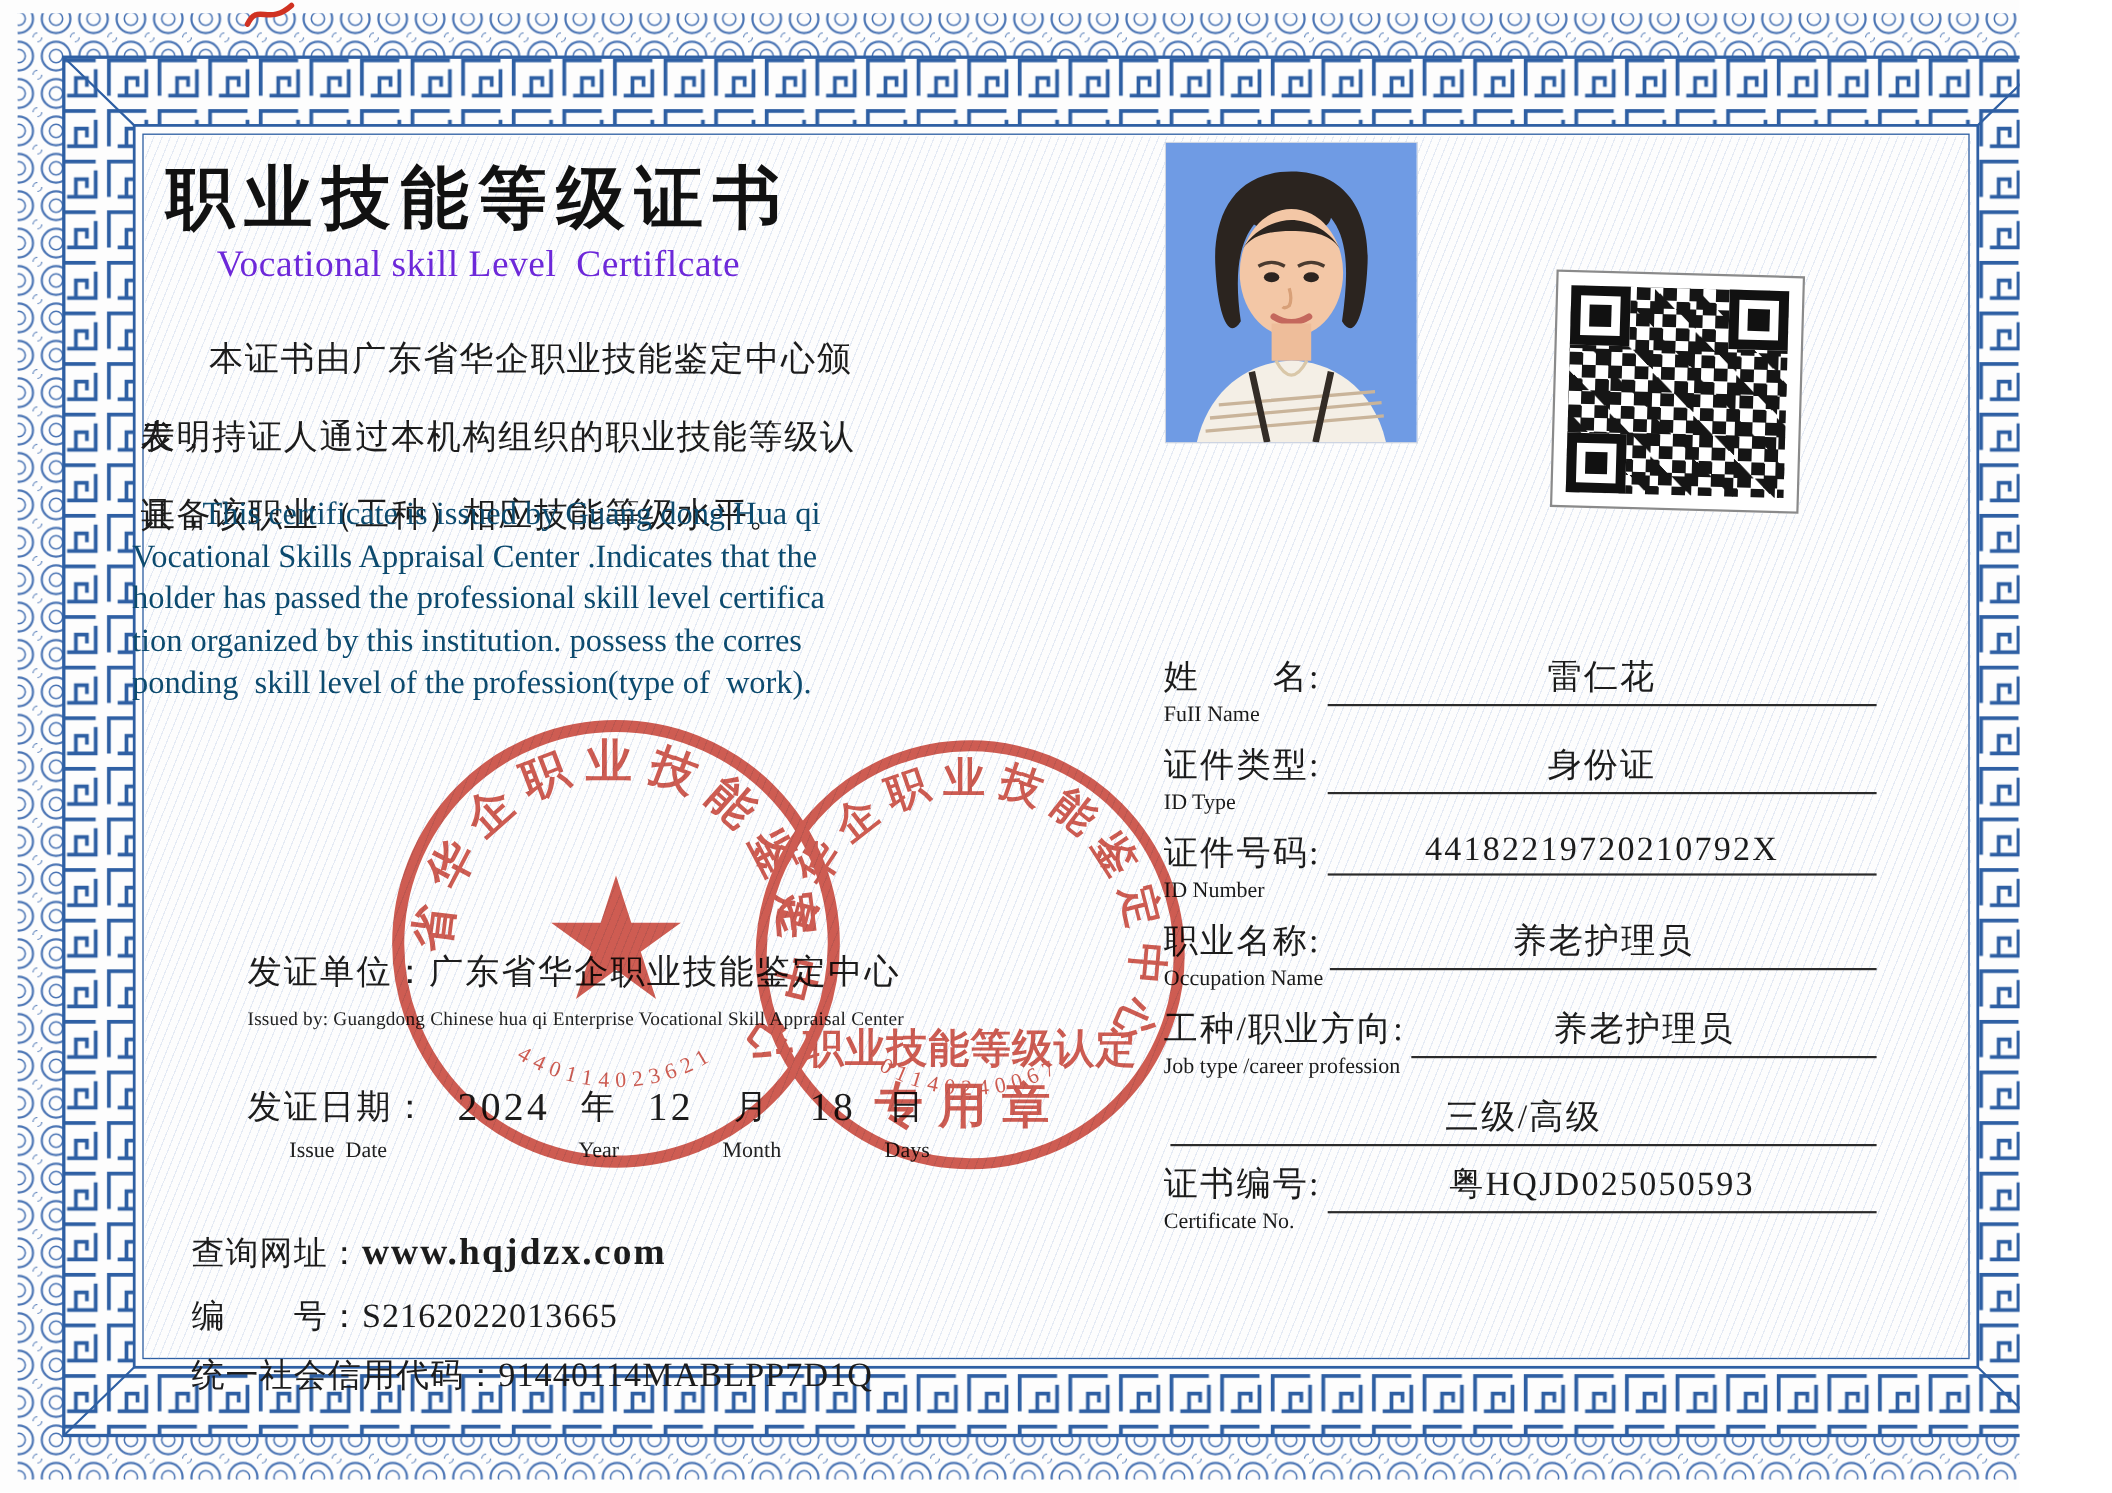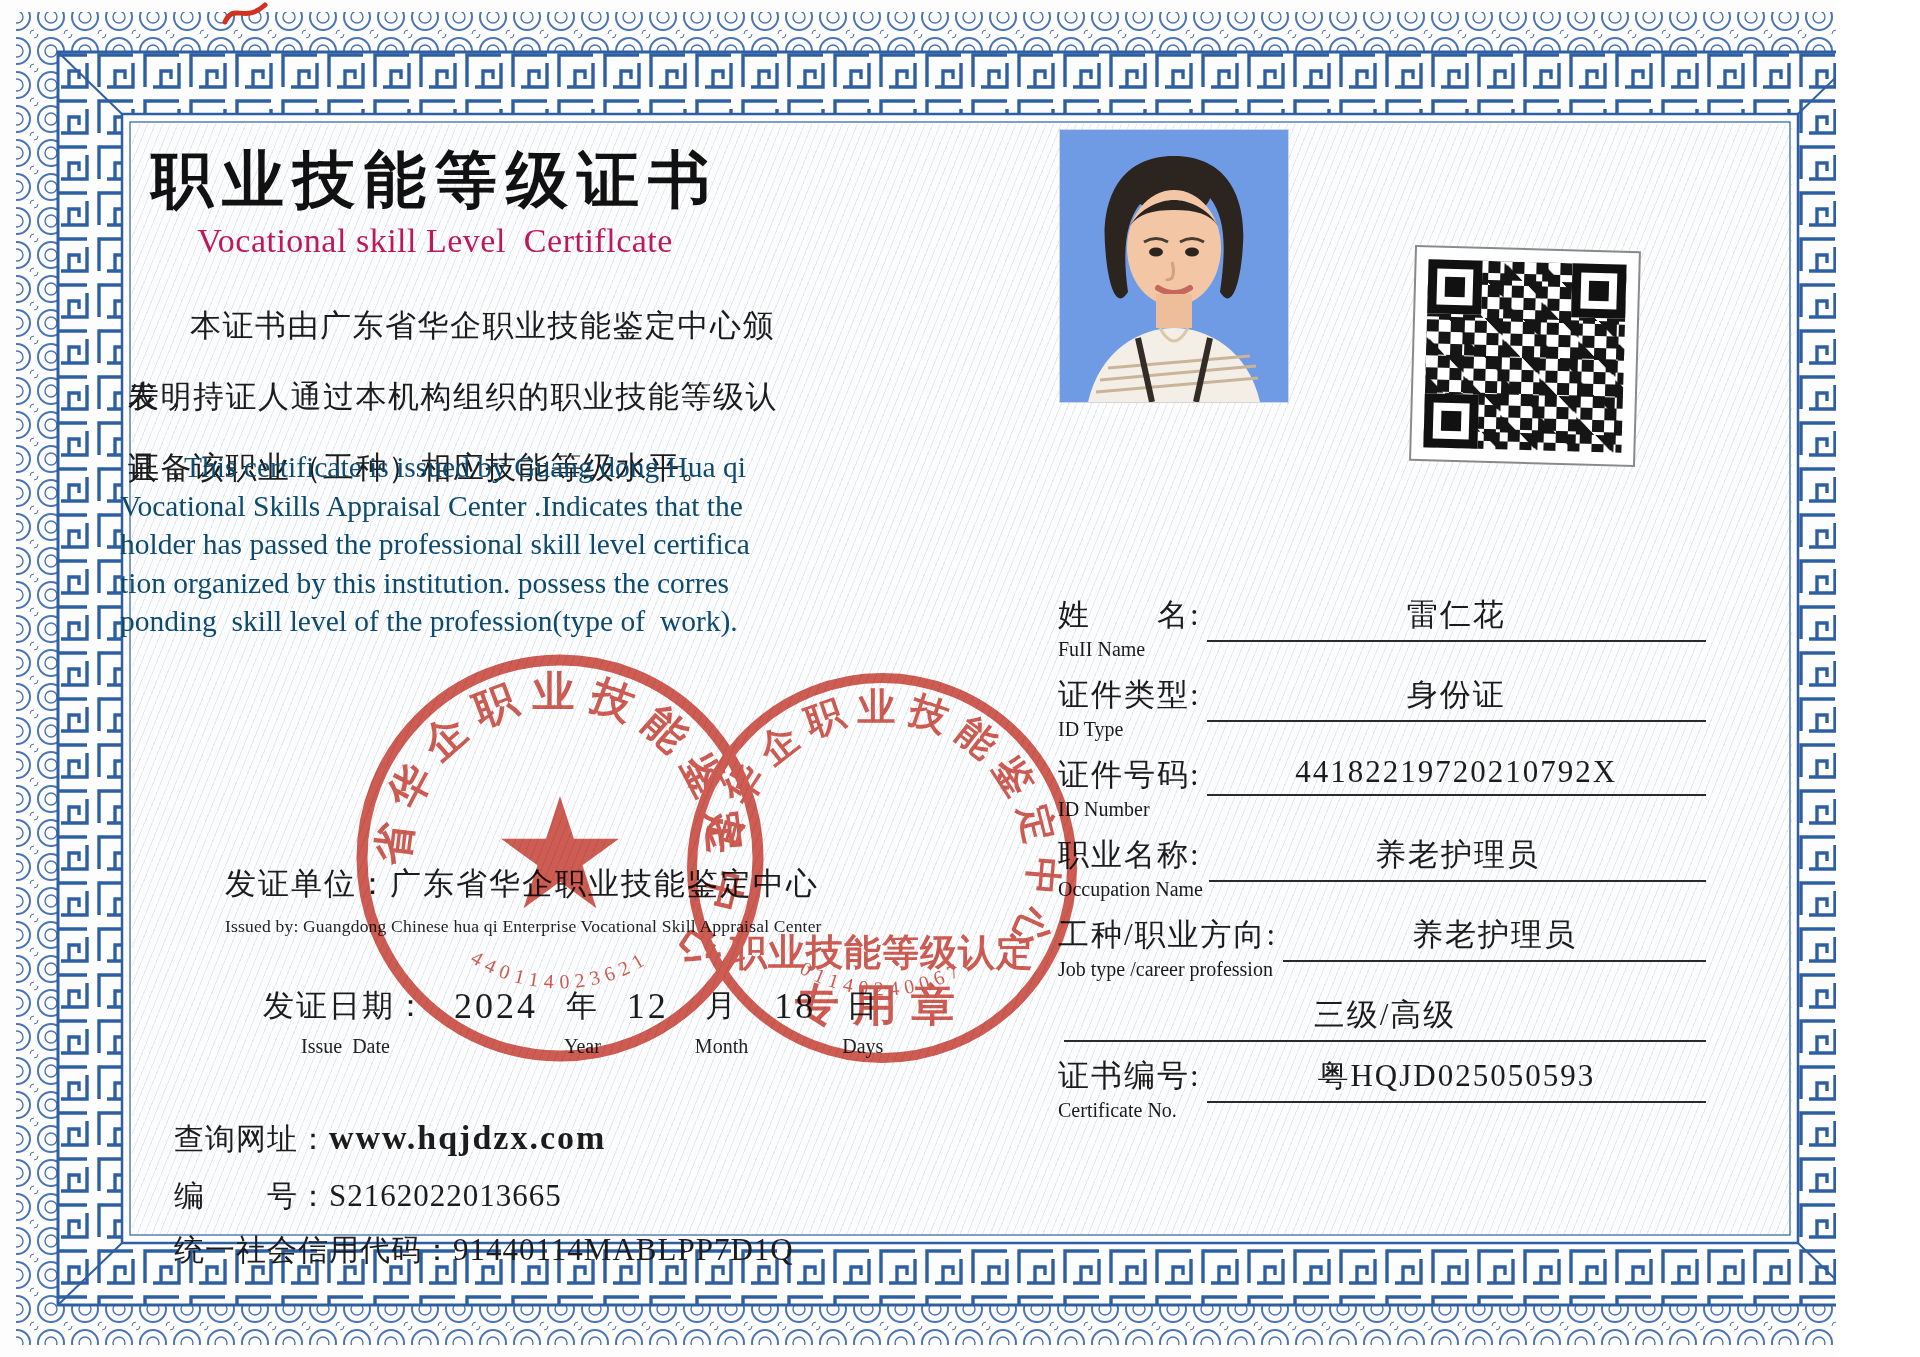--- a/index.html
+++ b/index.html
@@ -16,30 +16,30 @@
     background:
       repeating-linear-gradient(112deg,
         rgba(130,160,210,0.20) 0px, rgba(130,160,210,0.20) 1px,
         rgba(255,255,255,0) 1px, rgba(255,255,255,0) 7px);
   }
   .pre{white-space:pre;}
   
   .title-cn{left:150px; top:138px; width:570px; text-align:center;
     font-size:62px; font-weight:600; letter-spacing:9px; color:#111;}
   .title-en{left:150px; top:222px; width:570px; text-align:center;
-    font-size:34px; letter-spacing:0.5px; color:#be185d;}
+    font-size:34px; letter-spacing:0.5px; color:#6d28d9;}
   .intro-cn{left:128px; top:290px; width:680px; font-size:31px; letter-spacing:1.5px;}
   .intro-cn .cn-line{height:71px; line-height:71px;}
   .intro-cn .indent{text-indent:62px;}
   .intro-en{left:120px; top:448px; width:690px; font-size:29.5px; line-height:38.5px; color:#0c4a6e;}
   .intro-en .en-line{white-space:pre;}
   .intro-en .indent{text-indent:64px;}
   .issuer-row{left:225px; top:863px; font-size:31px; letter-spacing:2px; white-space:pre;}
   .issuer-en{left:225px; top:916px; font-size:17.5px; letter-spacing:0.2px; color:#222;}
-  .date-row{left:225px; top:985px; display:flex; align-items:flex-start;margin-left:38px;}
+  .date-row{left:225px; top:985px; display:flex; align-items:flex-start;}
   .d-item{display:flex; flex-direction:column; align-items:center;}
   .d-top{font-size:31px; letter-spacing:2px; white-space:pre;}
   .d-num{font-size:36px; letter-spacing:3px; margin:0 26px;}
   .d-sub{font-size:20px; margin-top:8px; white-space:pre; color:#222;}
   .foot-row{left:140px; white-space:pre; font-size:30px; letter-spacing:1px;}
   .foot-site-value{font-size:34px; font-weight:600; letter-spacing:2px;}
   .foot-value{font-size:31px; letter-spacing:1px;}
   
   .fields{left:1058px; top:594px; width:648px;}
   .field-row{display:flex; align-items:flex-start; margin-bottom:13px;}

